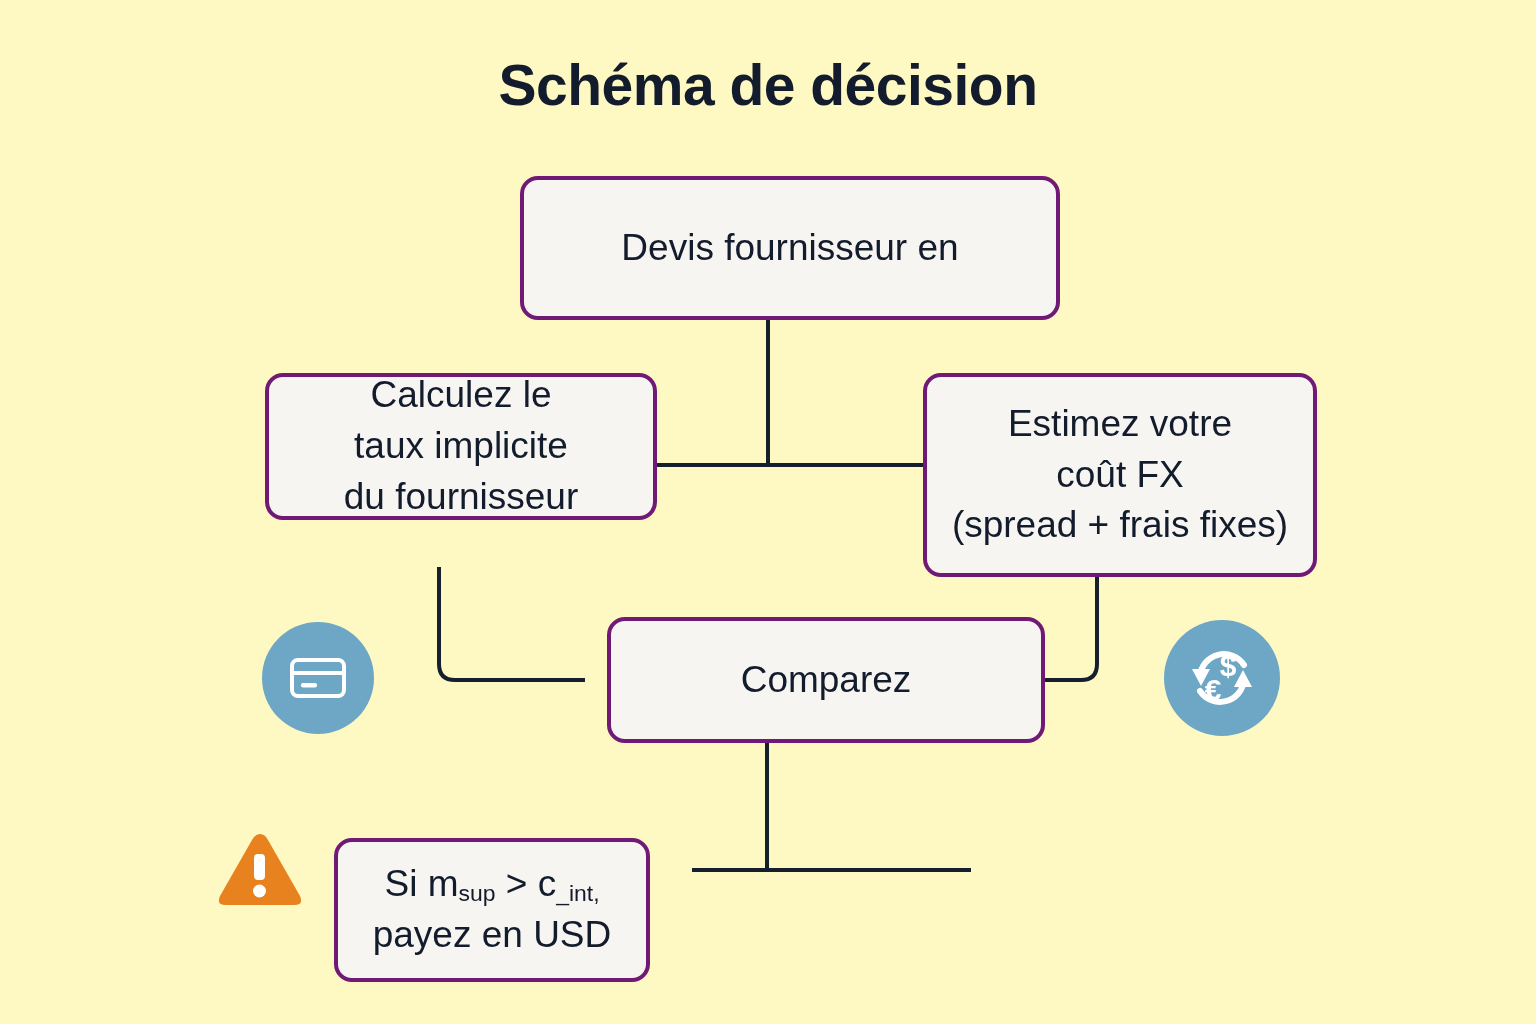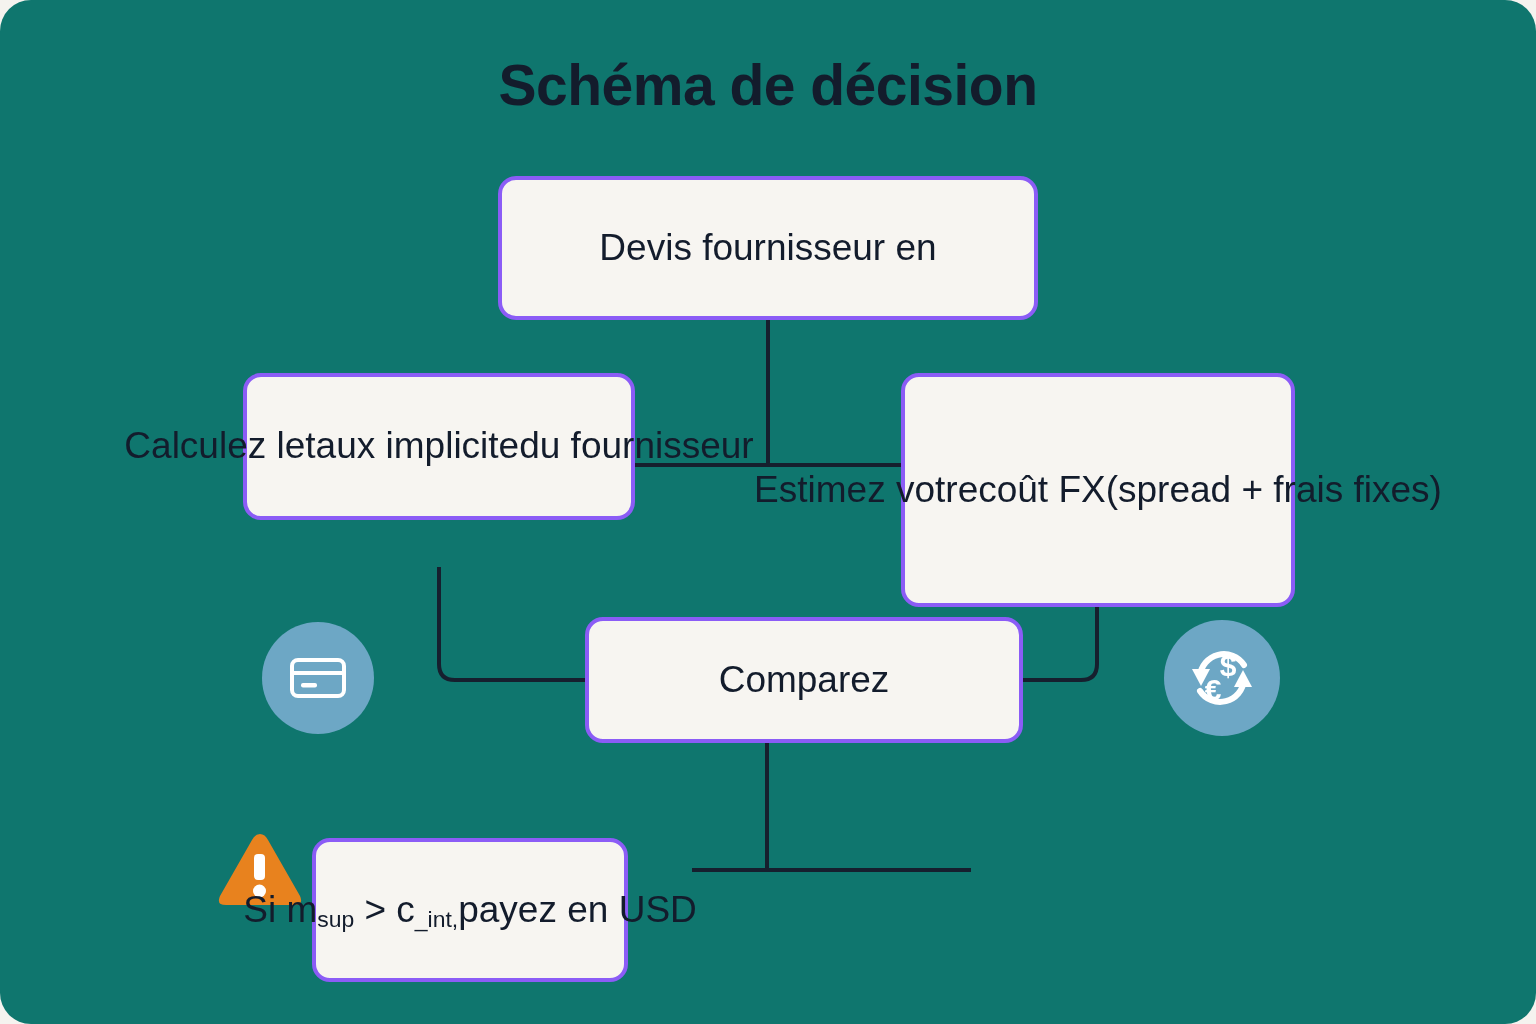--- a/index.html
+++ b/index.html
@@ -7,23 +7,22 @@
     padding: 0;
     background: #f5f3ef;
   }
   body {
     font-family: "Liberation Sans", sans-serif;
   }
   #canvas {
     position: relative;
     width: 1536px;
     height: 1024px;
-    background: #0f766e;
+    background: #fef9c3;
     overflow: hidden;
-    border-radius: 31px;
   }
   #title {
     position: absolute;
     left: 0;
     top: 52px;
     width: 1536px;
     text-align: center;
     font-size: 57px;
     font-weight: bold;
     color: #131c2c;
@@ -34,45 +33,46 @@
   #wires {
     position: absolute;
     left: 0; top: 0;
     width: 1536px; height: 1024px;
   }
 
   
   .node {
     position: absolute;
     box-sizing: border-box;
-    border: 4px solid #8b5cf6;
+    border: 4px solid #701a75;
     border-radius: 18px;
     background: #f7f5f1;
     color: #131c2c;
     display: flex;
-    flex-direction: row;
+    flex-direction: column;
     align-items: center;
     justify-content: center;
     font-size: 37px;
     line-height: 1.37;
     z-index: 3;
+    margin-left: 22px;
   }
   .node .ln { white-space: nowrap; }
   .node.left-align { align-items: flex-start; padding-left: 44px; }
 
   sub {
     font-size: 0.62em;
     vertical-align: -0.22em;
     line-height: 0;
   }
 
   
   #node-quote   { left: 498px;  top: 176px; width: 540px; height: 144px; }
   #node-rate    { left: 243px;  top: 373px; width: 392px; height: 147px; }
-  #node-fx      { left: 901px;  top: 373px; width: 394px; height: 234px; }
+  #node-fx      { left: 901px;  top: 373px; width: 394px; height: 204px; }
   #node-compare { left: 585px;  top: 617px; width: 438px; height: 126px; }
   #node-usd     { left: 312px;  top: 838px; width: 316px; height: 144px; }
   #node-eur     { left: 971px;  top: 798px; width: 310px; height: 144px; }
 
   
   .icon-circle {
     position: absolute;
     border-radius: 50%;
     background: #6da7c5;
     display: flex;

